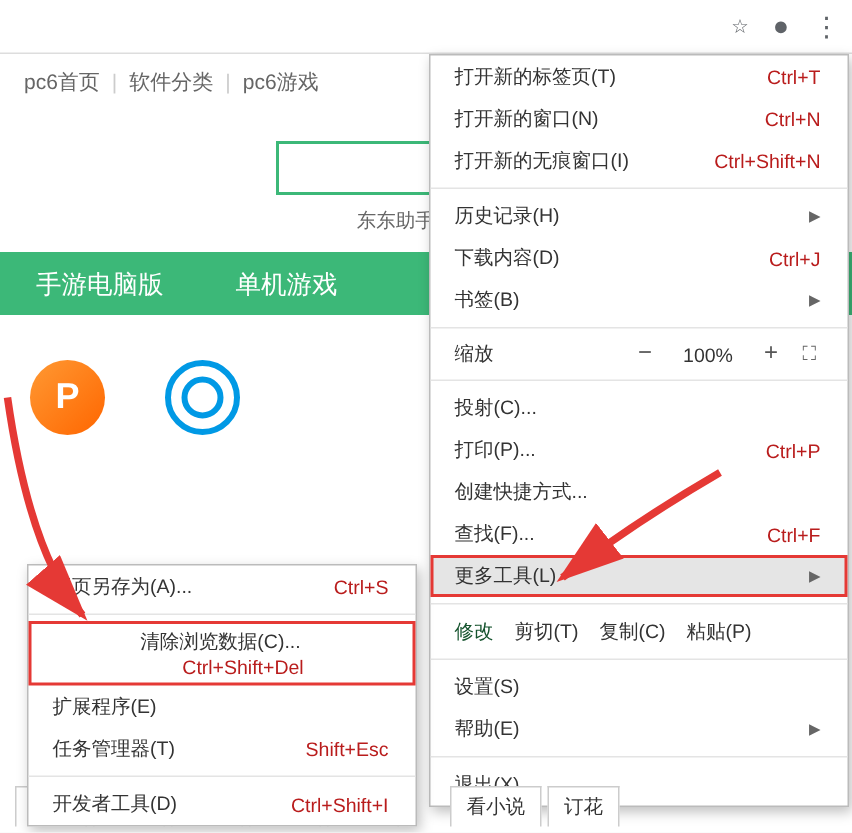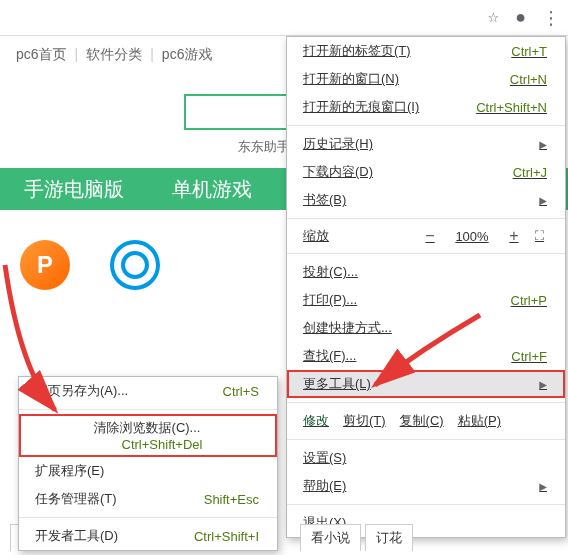--- a/index.html
+++ b/index.html
@@ -5,44 +5,44 @@
 * { margin: 0; padding: 0; box-sizing: border-box; }
 body { font-family: "Microsoft YaHei", Arial, sans-serif; font-size: 13px; color: #333; background: #f5f5f5; width: 568px; height: 555px; overflow: hidden; position: relative; }
 .toolbar { height: 36px; background: #fff; border-bottom: 1px solid #ddd; display: flex; justify-content: flex-end; align-items: center; padding-right: 8px; gap: 16px; }
 .toolbar .icon { color: #5f6368; }
 .page-bg { position: absolute; top: 36px; left: 0; right: 0; bottom: 0; background: #fff; }
 .topnav { display: flex; gap: 8px; padding: 10px 16px; color: #666; font-size: 14px; }
 .topnav span.sep { color: #ccc; }
 .searchbox { margin: 20px auto 8px; width: 200px; height: 36px; border: 2px solid #3cb878; }
 .searchhints { text-align: center; color: #666; font-size: 13px; margin-bottom: 12px; }
 .greenbar { background: #3cb878; color: #fff; display: flex; height: 42px; align-items: center; }
-.greenbar .tab { padding: 0 24px; font-size: 20px; }
+.greenbar .tab { padding: 0 24px; font-size: 17px; }
 .icon-row { display: flex; gap: 40px; padding: 30px 20px 10px; }
 .app-ico { width: 50px; height: 50px; border-radius: 50%; }
 .ico-p { background: linear-gradient(135deg,#ff9933,#ff6600); display:flex;align-items:center;justify-content:center;color:#fff;font-weight:bold;font-size:24px; }
 .ico-c { background:#fff; border:4px solid #0099e5; display:flex;align-items:center;justify-content:center; }
 .ico-c::after { content:''; width:20px;height:20px;border:4px solid #0099e5;border-radius:50%; }
 .bottom-tabs { position:absolute; bottom:4px; left:10px; display:flex; gap:4px;align-items:center; }
 .bottom-tabs .bt { border:1px solid #ccc; border-bottom:none; padding:4px 10px; background:#fff; font-size:13px; }
 
 .menu { position: absolute; background: #fff; border: 1px solid #bbb; box-shadow: 2px 3px 8px rgba(0,0,0,0.25); font-size: 13px; color: #333; }
 .menu .item { display: flex; align-items: center; padding: 5px 18px 5px 16px; min-height: 26px; white-space: nowrap; }
 .menu .item .label { flex: 1; }
-.menu .item .shortcut { color: #4d7c0f; margin-left: 30px; }
+.menu .item .shortcut { color: #b91c1c; margin-left: 30px; }
 .menu .sep { height: 1px; background: #e4e4e4; margin: 4px 0; }
 .menu .item .arrow { margin-left: 12px; color: #666; font-size: 10px; }
 .menu .item.highlight { background: #e5e5e5; outline: 2px solid #e53935; outline-offset: -2px; }
 .menu .zoomrow { display:flex; align-items:center; padding:4px 10px 4px 16px; gap:10px; }
 .menu .zoomrow .zlabel { flex:0 0 auto; }
 .menu .zoomrow .btn { width:22px; text-align:center; color:#555; font-size:16px; }
 .menu .zoomrow .pct { width:42px; text-align:center; }
 .menu .zoomrow .fs { width:20px; color:#666; }
 .menu .editrow { display:flex; align-items:center; padding:5px 10px 5px 16px; gap:14px; }
 .menu .editrow span:first-child { color:#14532d; }
-.mainmenu { top: 36px; right: 2px; width: 280px; text-decoration: underline; }
+.mainmenu { top: 36px; right: 2px; width: 280px; }
 .submenu { top: 376px; left: 18px; width: 260px; }
 .submenu .item.redbox { outline: 2px solid #e53935; outline-offset: -2px; flex-direction: column; }
 
 .arrow-svg { position:absolute; pointer-events:none; }
 .idm-icon { position:absolute; top:48px; left:332px; width:22px; height:22px; background: radial-gradient(circle at 35% 35%, #8bc34a, #558b2f); border-radius:50%; }
 .idm-icon::after{content:'';position:absolute;left:4px;top:5px;width:0;height:0;border-left:6px solid transparent;border-right:6px solid transparent;border-top:8px solid #fff;}
 </style>
 </head>
 <body>
 

